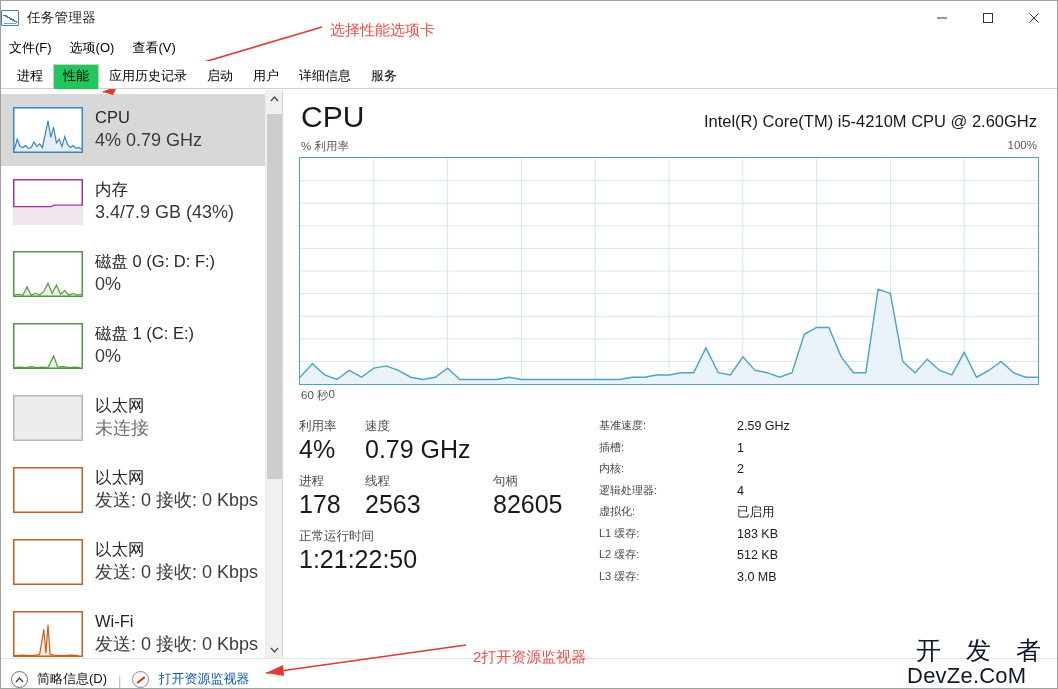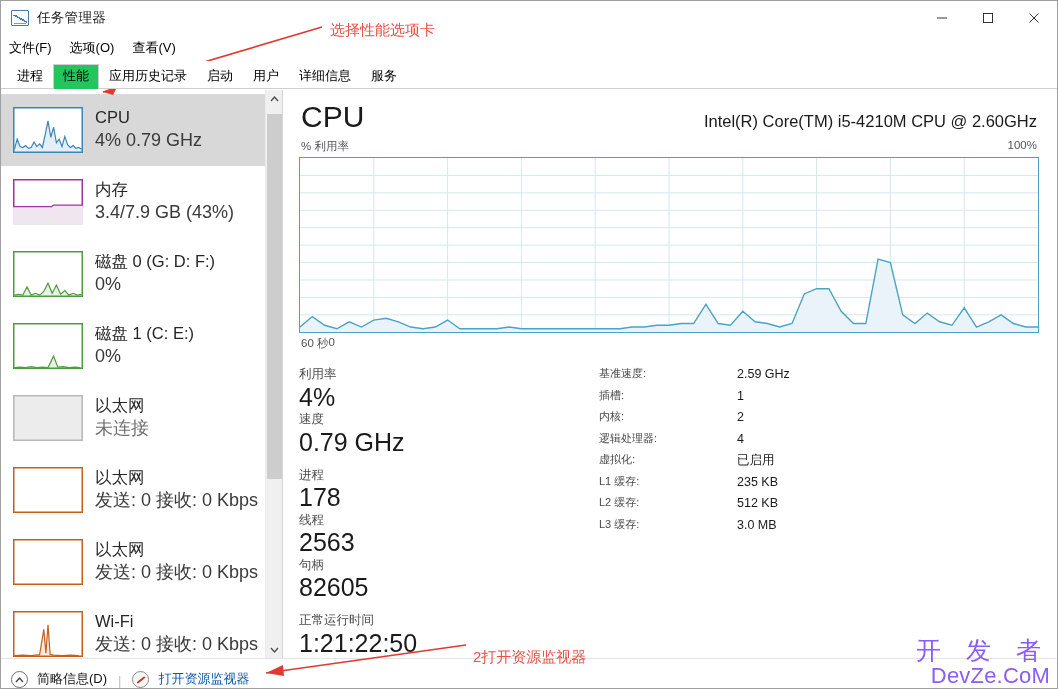--- a/index.html
+++ b/index.html
@@ -20,21 +20,21 @@
     display: flex; flex-direction: column;
   }
 
   
   #titlebar {
     height: 34px; flex: 0 0 34px;
     display: flex; align-items: center;
     background: #ffffff;
     position: relative;
   }
-  #title-left { display: flex; align-items: center; padding-left: 10px; gap: 8px; }
+  #title-left { display: flex; align-items: center; gap: 8px; }
   .app-icon {
     width: 18px; height: 16px; position: relative;
     border: 1px solid #4a78a8; border-radius: 1px;
     background: #ffffff;
   }
   .app-icon::before {
     content: ""; position: absolute; left: 1px; right: 1px; bottom: 2px; height: 8px;
     background:
       linear-gradient(to top right, transparent 48%, #3f7fbf 48%, #3f7fbf 60%, transparent 60%);
   }
@@ -168,21 +168,21 @@
   #graph-foot {
     display: flex; 
     font-size: 11.5px; color: #555; padding: 3px 2px 0 2px;
   }
 
   
   #stats {
     display: flex; padding-top: 16px; gap: 0;
   }
   #stats-left { width: 300px; flex: 0 0 300px; }
-  .stat-row { display: flex; flex-direction: column; }
+  .stat-row { display: flex; }
   .stat-col { }
   .stat-lbl { font-size: 12.5px; color: #4a4a4a; line-height: 1.25; }
   .stat-val { font-size: 25px; color: #1a1a1a; line-height: 1.18; }
   .g1 { width: 66px; } .g2 { width: 128px; }
   .mt { margin-top: 10px; }
 
   #stats-right { flex: 1 1 auto; padding-top: 1px; }
   .spec { display: flex; line-height: 1.0; margin-bottom: 9px; }
   .spec-k { width: 112px; flex: 0 0 112px; font-size: 11px; color: #4a4a4a; }
   .spec-v { font-size: 12.5px; color: #1a1a1a; margin-left: 26px; }
@@ -218,21 +218,21 @@
   .anno-text {
     position: absolute; color: #e8504a; font-size: 15px; white-space: nowrap;
     font-family: "Liberation Sans", "DejaVu Sans", sans-serif;
   }
   #anno1 { left: 330px; top: 21px; }
   #anno2 { left: 473px; top: 648px; }
 
   
   #watermark {
     position: absolute; right: 8px; bottom: 2px;
-    text-align: right; color: #8b5cf6; line-height: 1;
+    text-align: left; color: #0f172a; line-height: 1;
   }
   #wm-cn { font-size: 25px; letter-spacing: 9px; padding-left: 9px; }
   #wm-en { font-size: 22px; margin-top: 2px; letter-spacing: .2px; }
 </style>
 </head>
 <body>
 
 <div id="window">
 
   <div id="titlebar">
@@ -491,21 +491,21 @@
             <div class="spec">
               <div class="spec-k">逻辑处理器:</div>
               <div class="spec-v">4</div>
             </div>
             <div class="spec">
               <div class="spec-k">虚拟化:</div>
               <div class="spec-v">已启用</div>
             </div>
             <div class="spec">
               <div class="spec-k">L1 缓存:</div>
-              <div class="spec-v">235 KB</div>
+              <div class="spec-v">183 KB</div>
             </div>
             <div class="spec">
               <div class="spec-k">L2 缓存:</div>
               <div class="spec-v">512 KB</div>
             </div>
             <div class="spec">
               <div class="spec-k">L3 缓存:</div>
               <div class="spec-v">3.0 MB</div>
             </div>
           </div>

